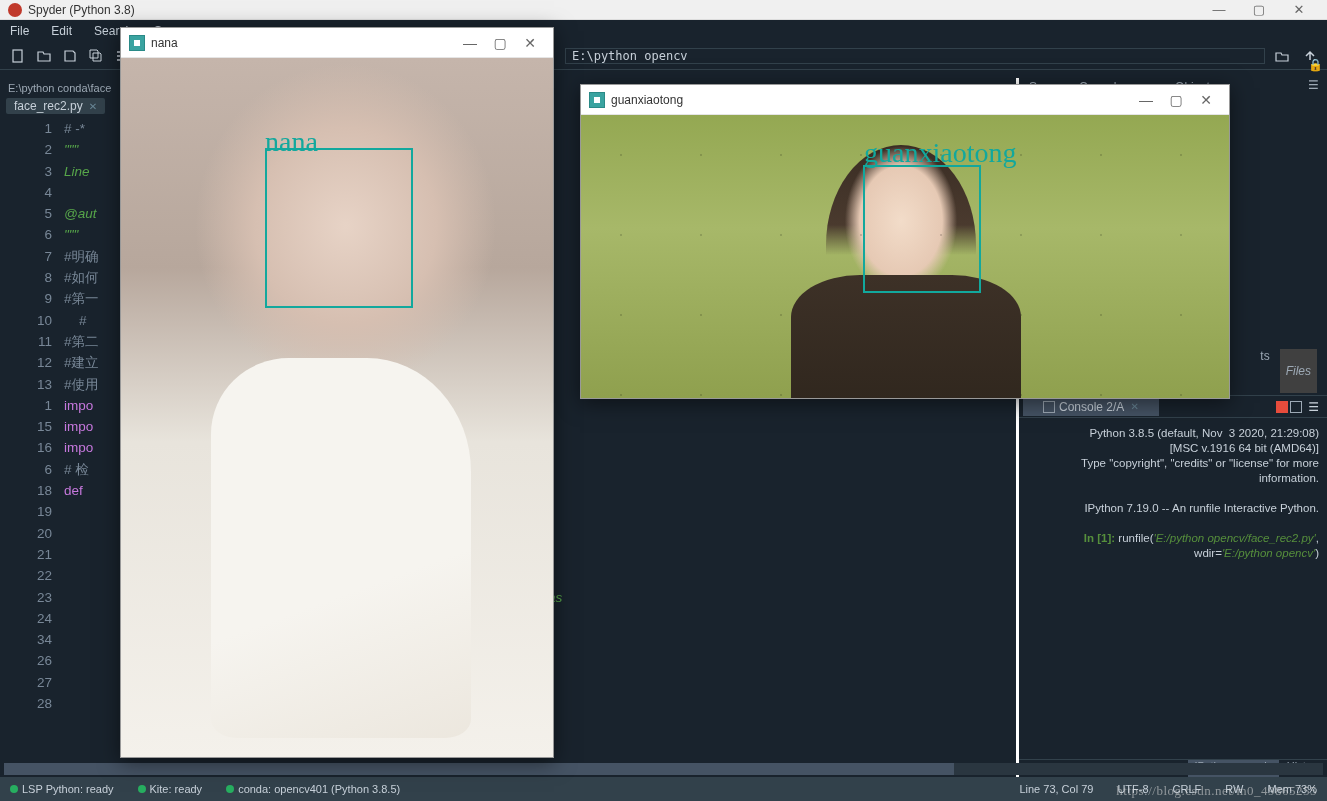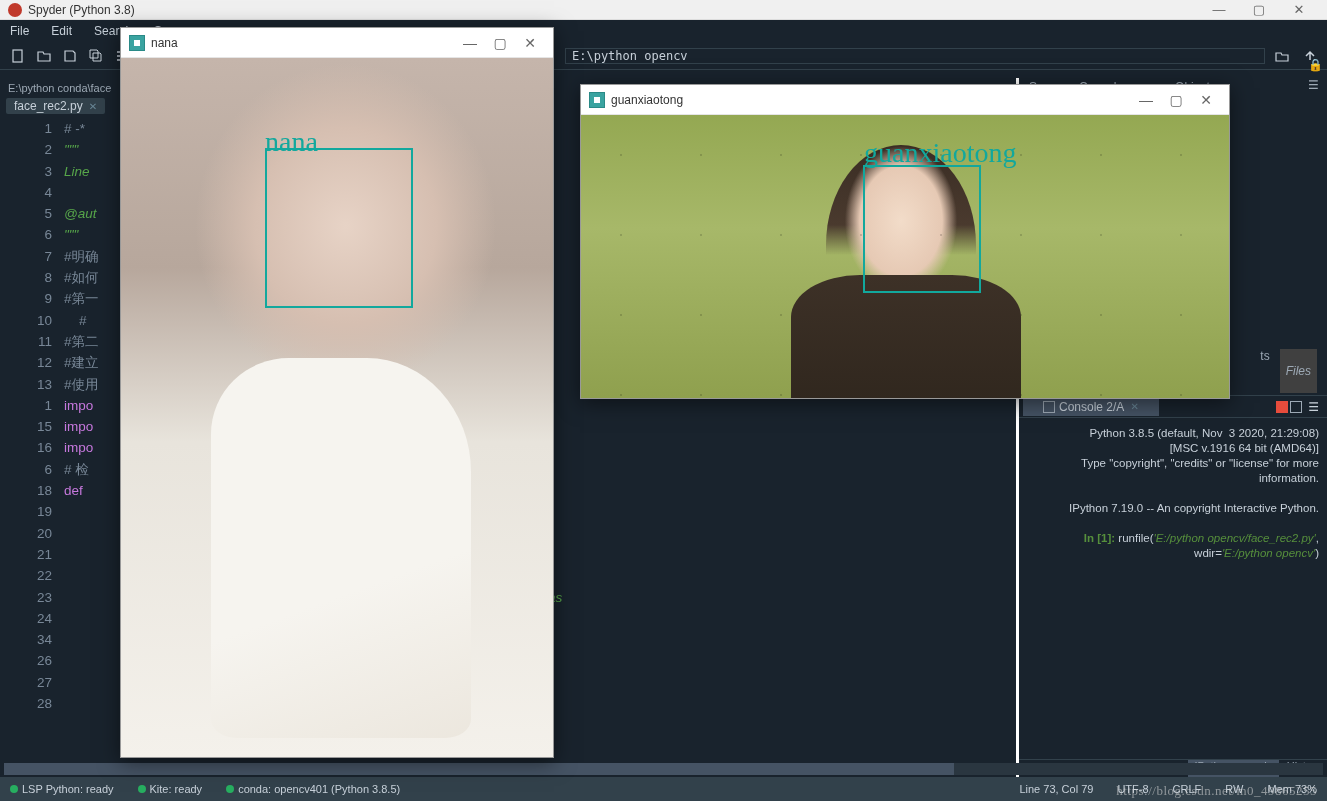--- a/index.html
+++ b/index.html
@@ -249,21 +249,21 @@
         </span>
         <span style="flex:1"></span>
         <span class="sq"></span>
         <span class="er"></span>
         <span style="margin:0 4px">☰</span>
       </div>
       <div class="console-body"><span>Python 3.8.5 (default, Nov  3 2020, 21:29:08)</span>
 <span>[MSC v.1916 64 bit (AMD64)]</span>
 <span>Type "copyright", "credits" or "license" for more information.</span>
 
-<span>IPython 7.19.0 -- An copyright Interactive Python.</span>
+<span>IPython 7.19.0 -- An runfile Interactive Python.</span>
 
 <span class="prompt-in">In [1]: </span><span class="fn">runfile(</span><span class="in-str">'E:/python opencv/face_rec2.py'</span><span>, wdir=</span><span class="in-str">'E:/python opencv'</span><span>)</span>
 </div>
       <div class="console-bottom-tabs">
         <span style="background:#455364;padding:0 6px;">IPython console</span>
         <span>History</span>
       </div>
     </div>
   </div>
 </div>

